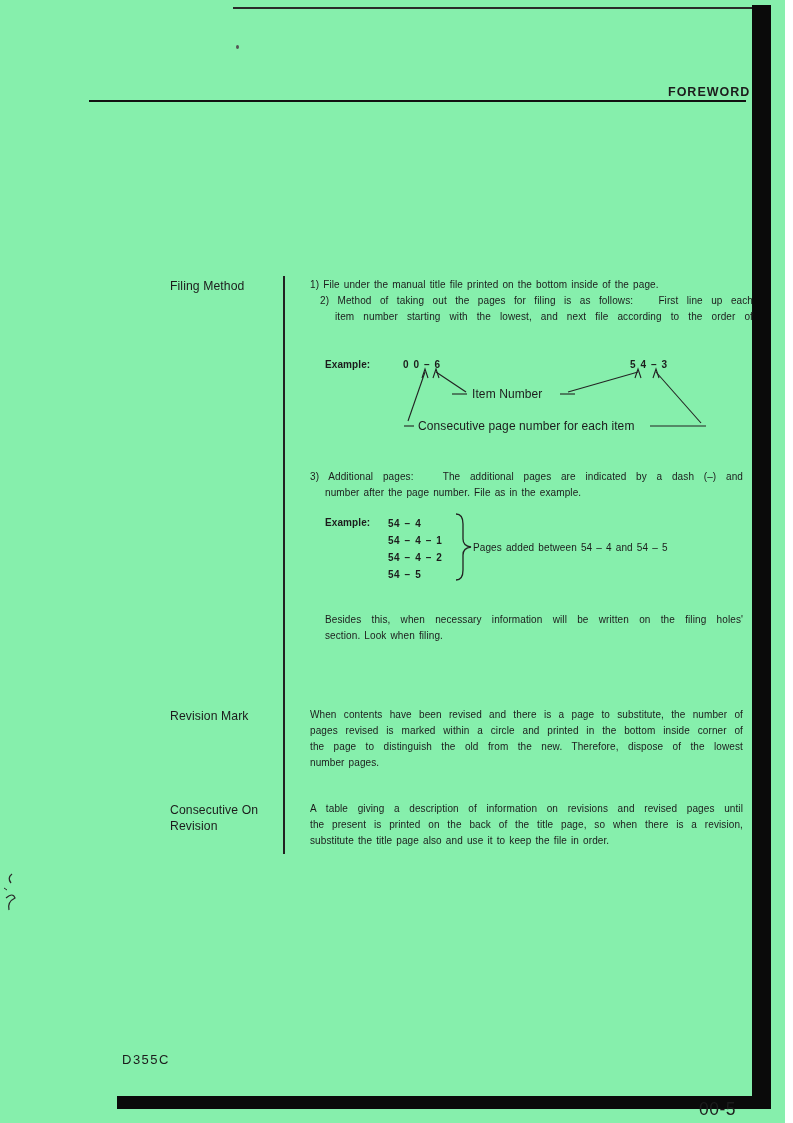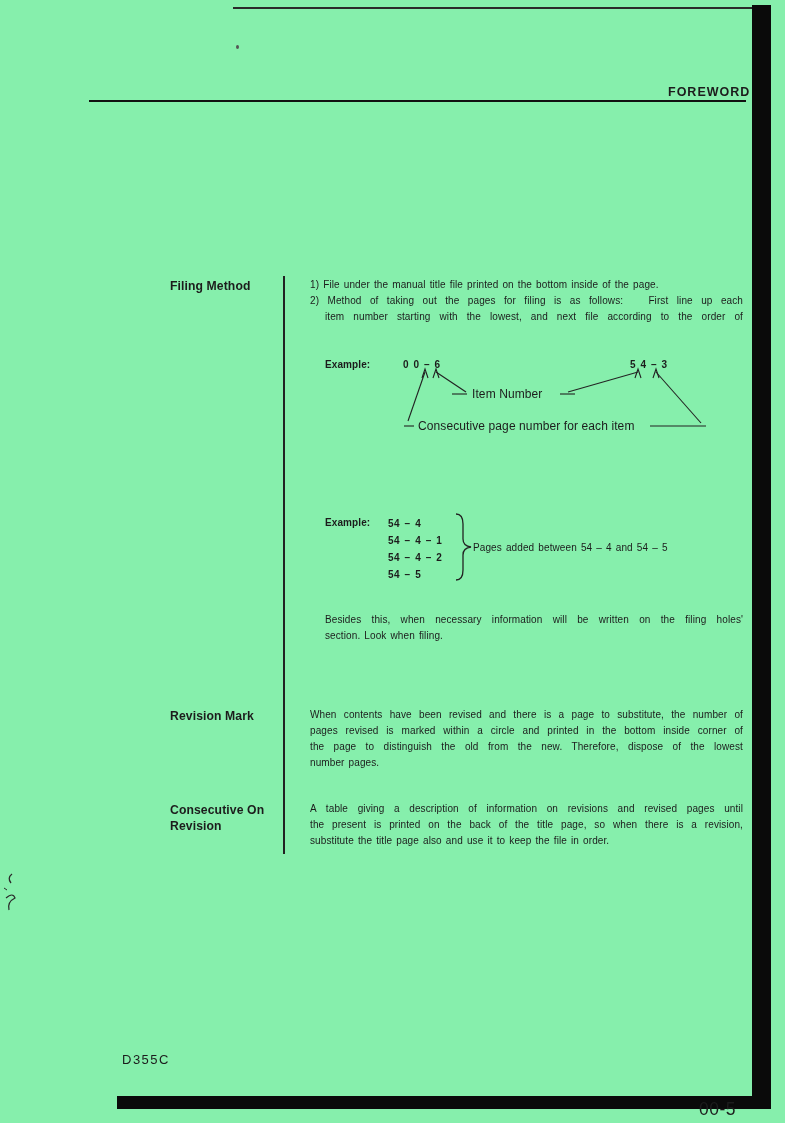--- a/index.html
+++ b/index.html
@@ -12,21 +12,21 @@
   .scan-right  { left:752px; top:5px; width:19px; height:1103px; background:#0a0a0a; }
   .scan-bottom { left:117px; top:1096px; width:654px; height:13px; background:#0a0a0a; }
   .scan-top    { left:233px; top:7px; width:520px; height:2px; background:#2a2a2a; }
   .speck { left:236px; top:45px; width:3px; height:4px; background:#555; border-radius:50%; }
 
   .header-title { left:668px; top:85px; font-size:12.5px; font-weight:bold; letter-spacing:1px; }
   .header-rule  { left:89px; top:100px; width:657px; height:2px; background:#111; }
 
   .col-rule { left:283px; top:276px; width:1.5px; height:578px; background:#222; }
 
-  .section-label { left:170px; font-size:12.2px; font-weight:bold; line-height:16px; letter-spacing:0.1px; }
+  .section-label { left:170px; font-size:12.2px; font-weight:normal; line-height:16px; letter-spacing:0.1px; }
 
   .body-text { font-size:10px; line-height:16px; letter-spacing:0.1px; word-spacing:1.2px; }
   .para { width:433px; }
   .line { display:block; }
   .line.indent { padding-left:15px; }
   .line.j { text-align:justify; text-align-last:justify; }
 
   .bold { font-weight:bold; }
 
   .ex-num { font-weight:600; letter-spacing:0.5px; }
@@ -66,21 +66,21 @@
   <div class="abs section-label" style="top:708px">Revision Mark</div>
   <div class="abs section-label" style="top:802px">
     <span class="line">Consecutive On</span>
     <span class="line">Revision</span>
   </div>
 
   <div class="abs body-text para" style="left:310px;top:277px">
     <span class="line">1) File under the manual title file printed on the bottom inside of the page.</span>
   </div>
 
-  <div class="abs body-text para" style="left:310px;top:293px">
+  <div class="abs body-text para" style="left:320px;top:293px">
     <span class="line j">2) Method of taking out the pages for filing is as follows:&nbsp;&nbsp;&nbsp;First line up each</span>
     <span class="line j indent">item number starting with the lowest, and next file according to the order of</span>
   </div>
 
   <div class="abs body-text bold" style="left:325px;top:357px">Example:</div>
   <div class="abs body-text ex-num" style="left:403px;top:357px">0 0 – 6</div>
   <div class="abs body-text ex-num" style="left:630px;top:357px">5 4 – 3</div>
 
   <svg class="abs" style="left:395px;top:360px" width="320" height="78">
     <line x1="41" y1="12" x2="71" y2="32" stroke="#222" stroke-width="1.1"></line>
@@ -94,20 +94,24 @@
     <line x1="255" y1="66" x2="311" y2="66" stroke="#222" stroke-width="1.1"></line>
 
     <polyline points="38,18 41,9 44,18" fill="none" stroke="#222" stroke-width="1.1"></polyline>
     <polyline points="27,18 30,9 33,18" fill="none" stroke="#222" stroke-width="1.1"></polyline>
     <polyline points="240,18 243,9 246,18" fill="none" stroke="#222" stroke-width="1.1"></polyline>
     <polyline points="258,18 261,9 264,18" fill="none" stroke="#222" stroke-width="1.1"></polyline>
   </svg>
   <div class="abs diagram-label" style="left:472px;top:387px">Item Number</div>
   <div class="abs diagram-label" style="left:418px;top:419px">Consecutive page number for each item</div>
 
+  <div class="abs body-text para" style="left:310px;top:469px">
+    <span class="line j">3) Additional pages:&nbsp;&nbsp;&nbsp;The additional pages are indicated by a dash (–) and</span>
+    <span class="line indent">number after the page number. File as in the example.</span>
+  </div>
 
   <div class="abs body-text bold" style="left:325px;top:515px">Example:</div>
   <div class="abs body-text" style="left:388px;top:515px;line-height:17px">
     <span class="line ex-num">54 – 4</span>
     <span class="line ex-num">54 – 4 – 1</span>
     <span class="line ex-num">54 – 4 – 2</span>
     <span class="line ex-num">54 – 5</span>
   </div>
   <svg class="abs" style="left:452px;top:511px" width="26" height="72">
     <path d="M4,3 Q11,3 11,13 L11,28 Q11,35 19,36 Q11,37 11,44 L11,59 Q11,69 4,69" stroke="#222" stroke-width="1.3" fill="none"></path>

